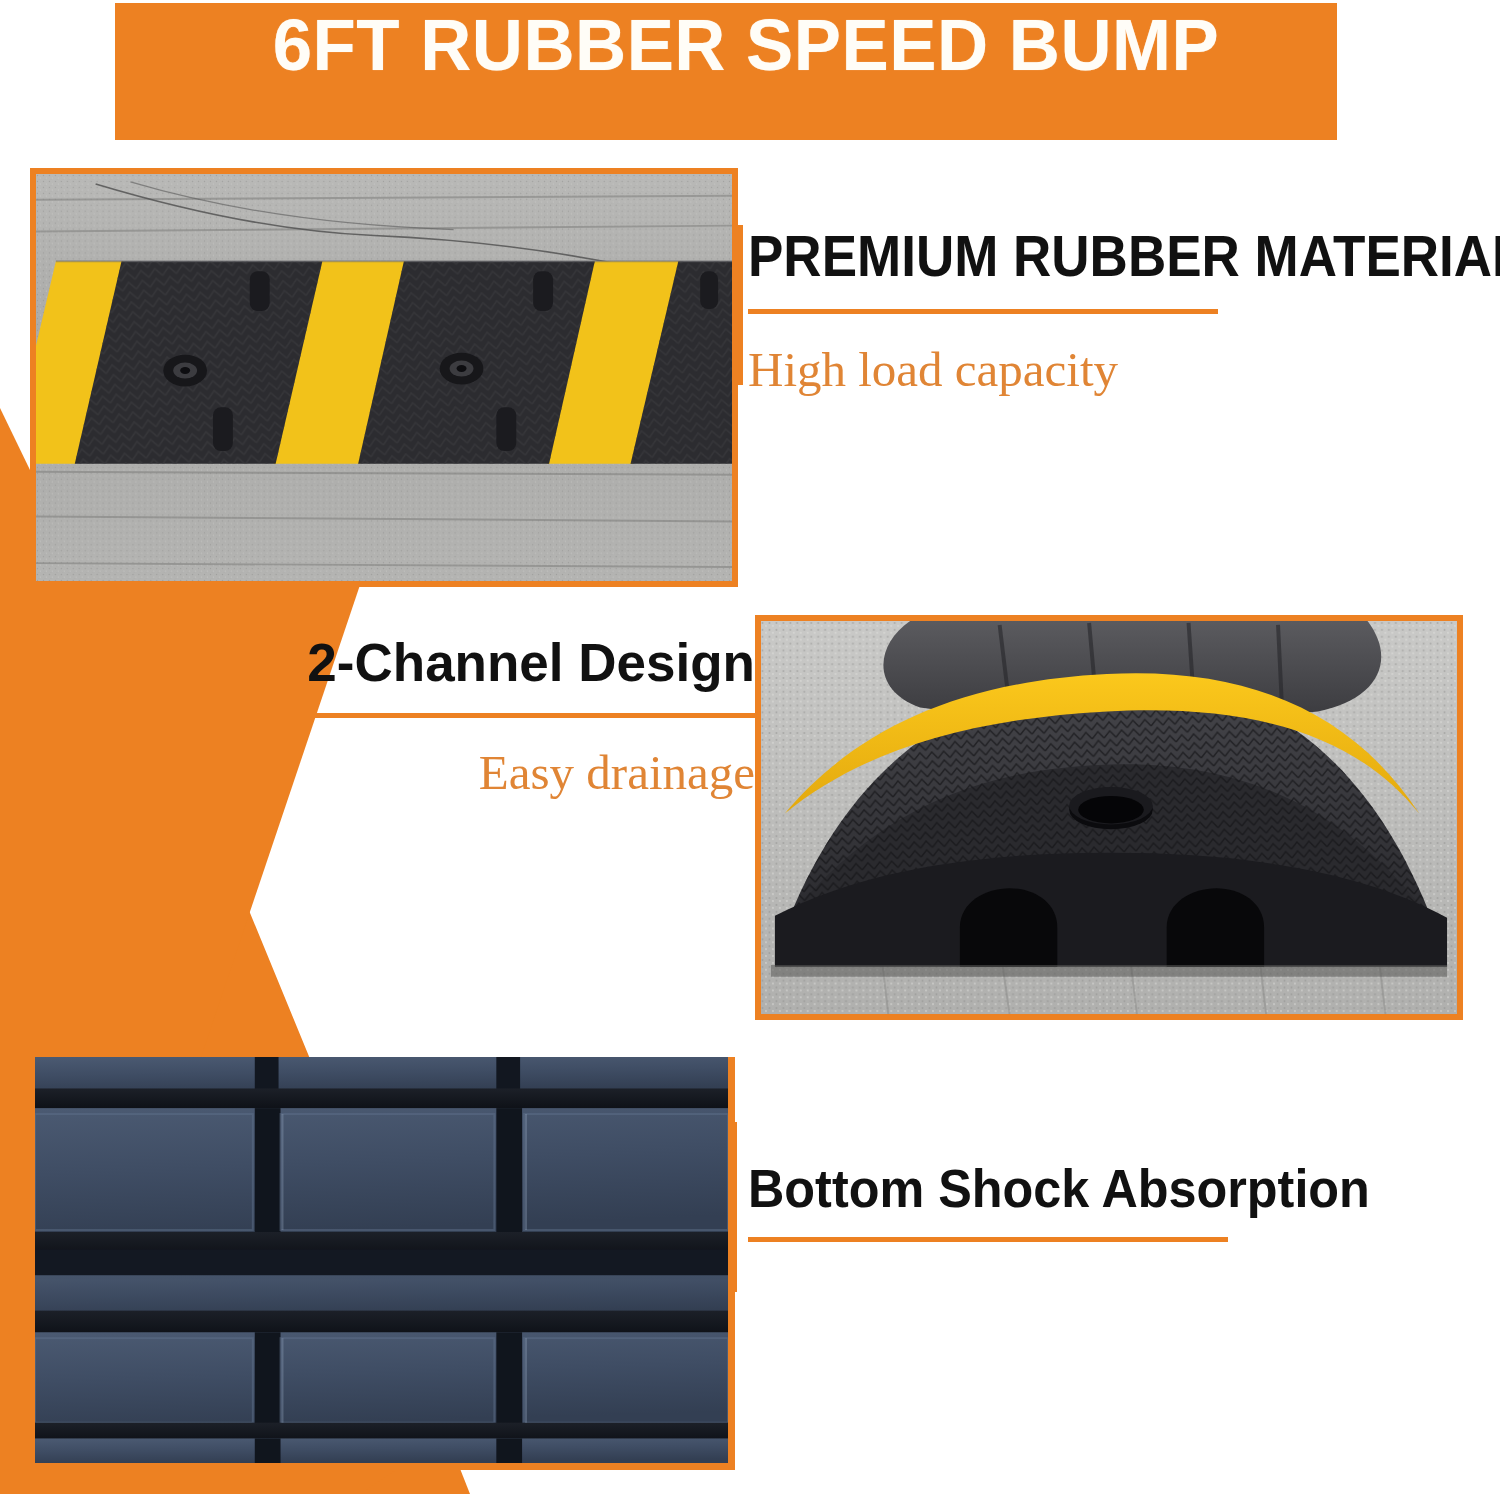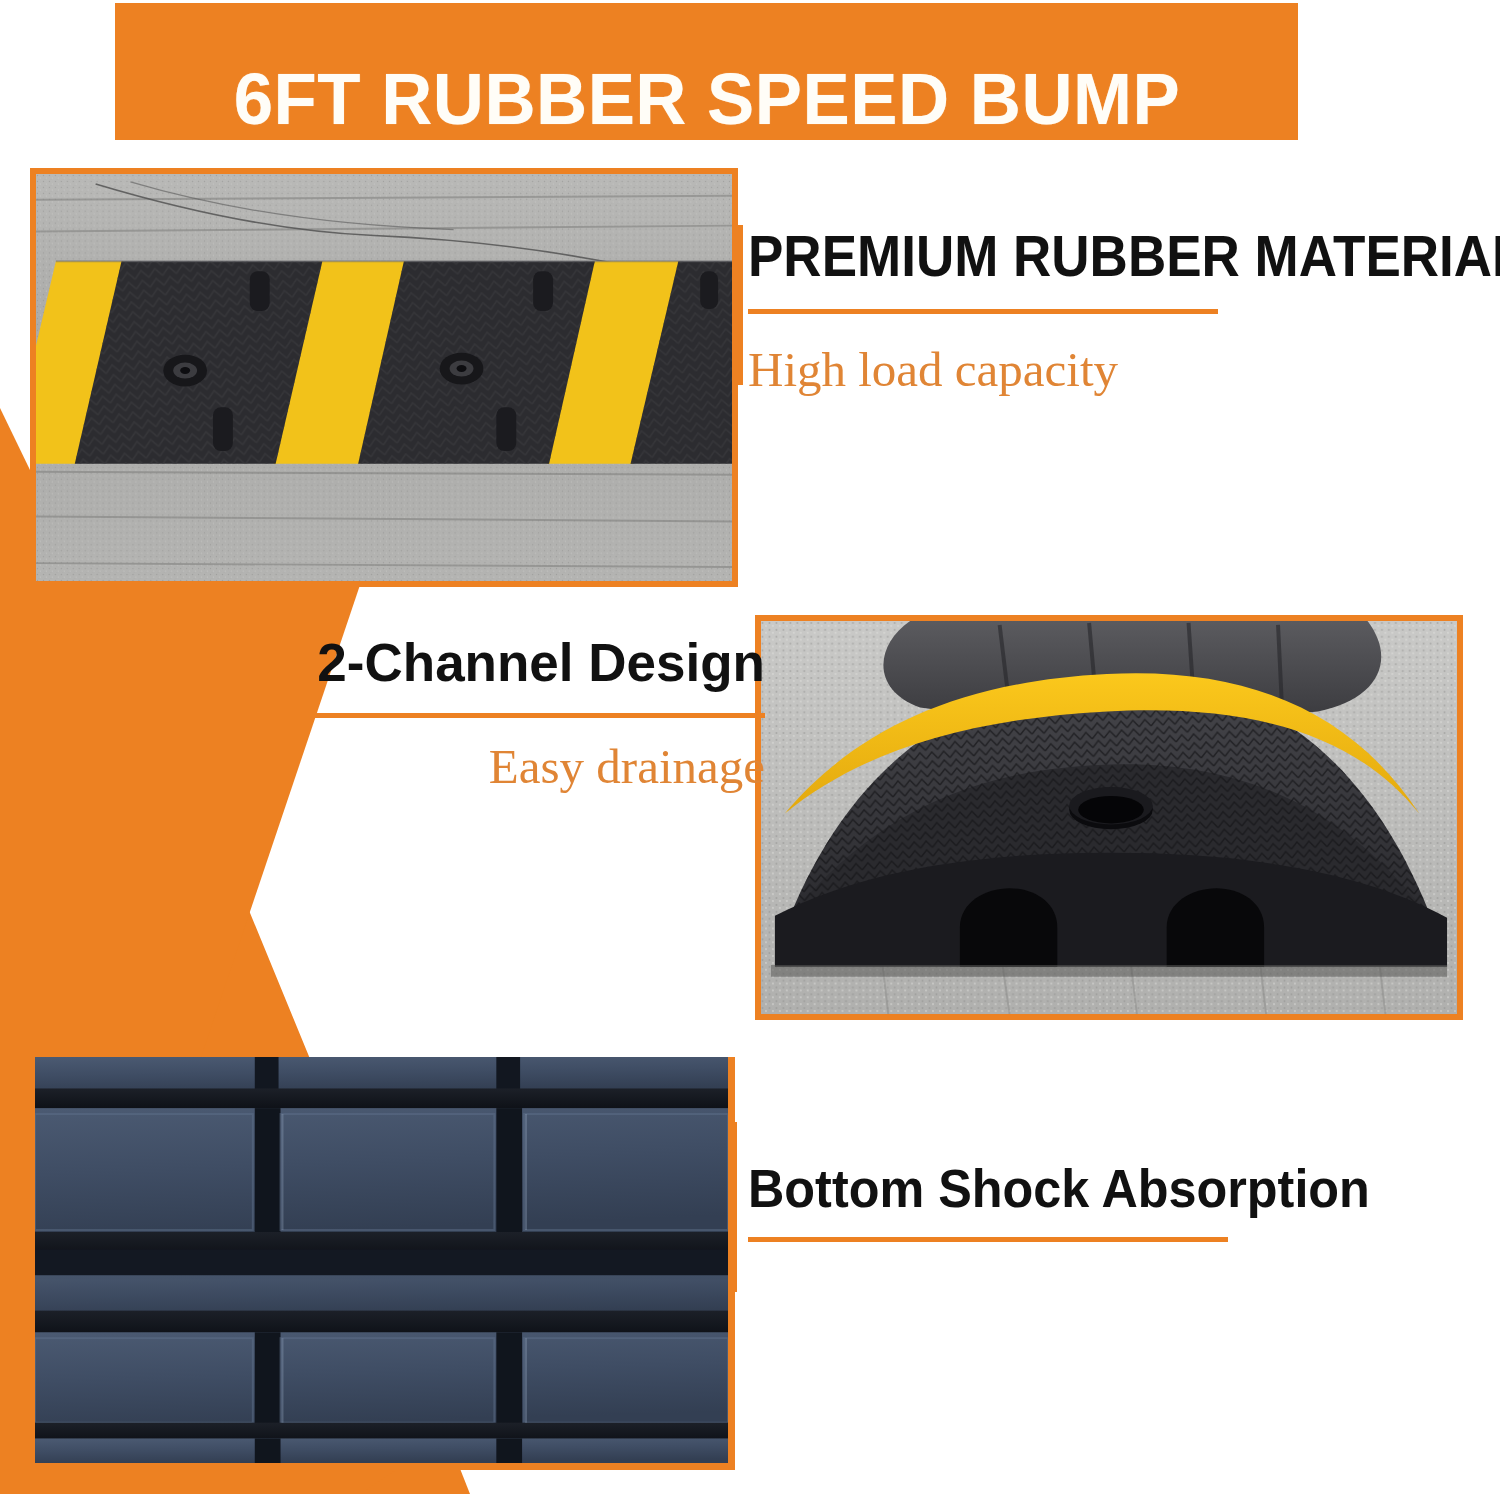--- a/index.html
+++ b/index.html
@@ -6,21 +6,21 @@
   body{width:1500px;height:1494px;overflow:hidden;font-family:"Liberation Sans",sans-serif;}
   #stage{position:relative;width:1500px;height:1494px;background:#ffffff;overflow:hidden;}
 
   
   .swoosh{position:absolute;left:0;top:0;width:1500px;height:1494px;z-index:1;pointer-events:none;}
 
   
   .title-banner{
     position:absolute;left:115px;top:3px;width:1183px;height:137px;
     background:#ED8122;z-index:5;
-    display:flex;align-items:flex-end;justify-content:center;
+    display:flex;align-items:flex-start;justify-content:center;padding-left:39px;
   }
   .title-text{
     font-family:"Liberation Sans",sans-serif;
     font-weight:bold;font-size:73px;letter-spacing:0.5px;
     color:#FFFDF7;white-space:nowrap;
     transform:scaleX(.97);
     text-shadow:0 0 1px rgba(255,253,247,.6);
   }
 
   
@@ -48,24 +48,24 @@
   .vrule{position:absolute;background:#ED8122;width:5px;z-index:7;}
 
   
   #tb1{left:748px;top:228px;}
   #tb1 .tb-head{font-size:57px;transform:scaleX(.93);transform-origin:left center;}
   #tb1 .tb-rule{width:470px;margin-top:24px;}
   #tb1 .tb-sub{font-size:49px;margin-top:31px;}
   #vr1{left:738px;top:225px;height:160px;}
 
   
-  #tb2{left:315px;top:636px;width:450px;text-align:right;}
+  #tb2{left:305px;top:636px;width:450px;text-align:right;}
   #tb2 .tb-head{font-size:53px;}
   #tb2 .tb-rule{width:450px;margin-top:24px;margin-left:auto;}
-  #tb2 .tb-sub{font-size:49px;margin-top:24px;}
+  #tb2 .tb-sub{font-size:49px;margin-top:30px;}
 
   
   #tb3{left:748px;top:1120px;margin-top:42px;}
   #tb3 .tb-head{font-size:53px;transform:scaleX(.95);transform-origin:left center;}
   #tb3 .tb-rule{width:480px;margin-top:22px;}
   #tb3 .tb-sub{font-size:45px;margin-top:30px;}
   #vr3{left:732px;top:1122px;height:170px;}
 </style>
 </head>
 <body>

